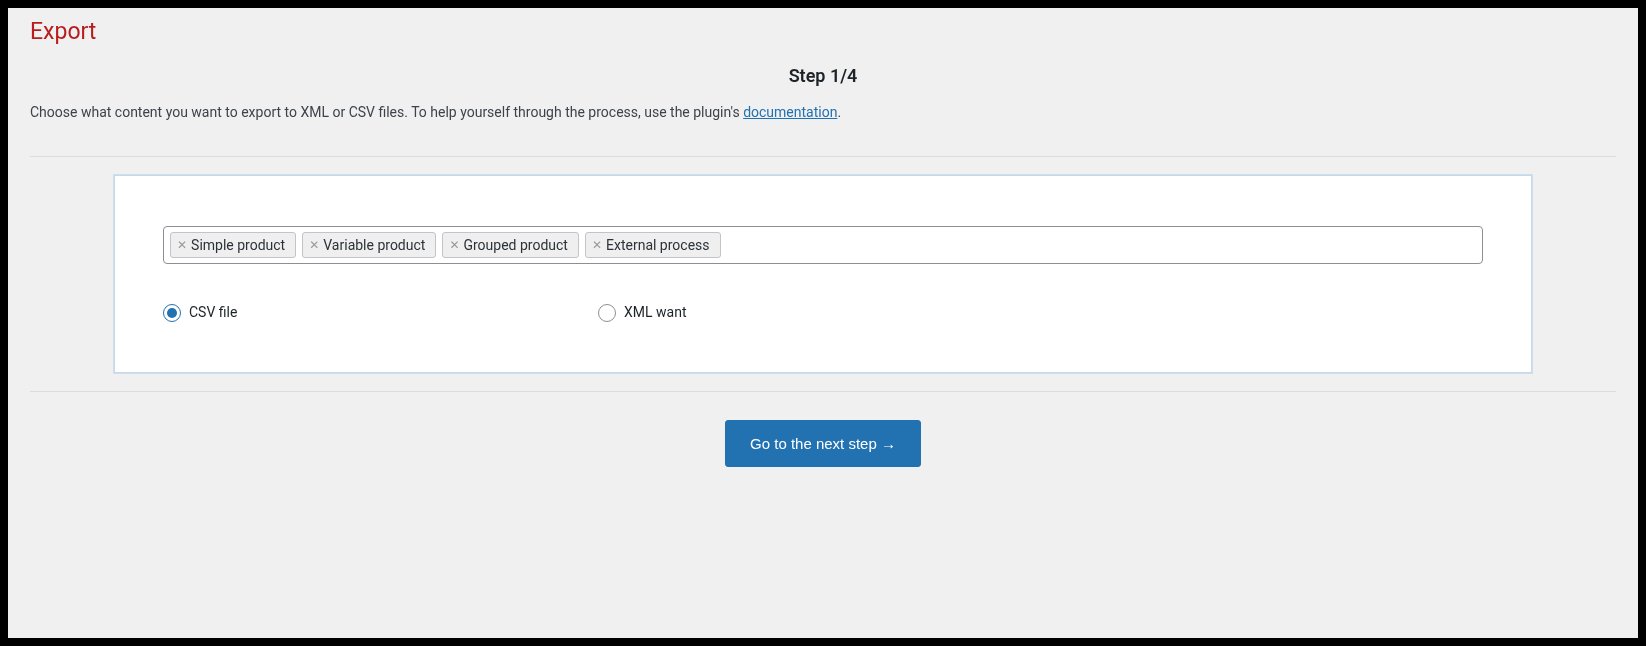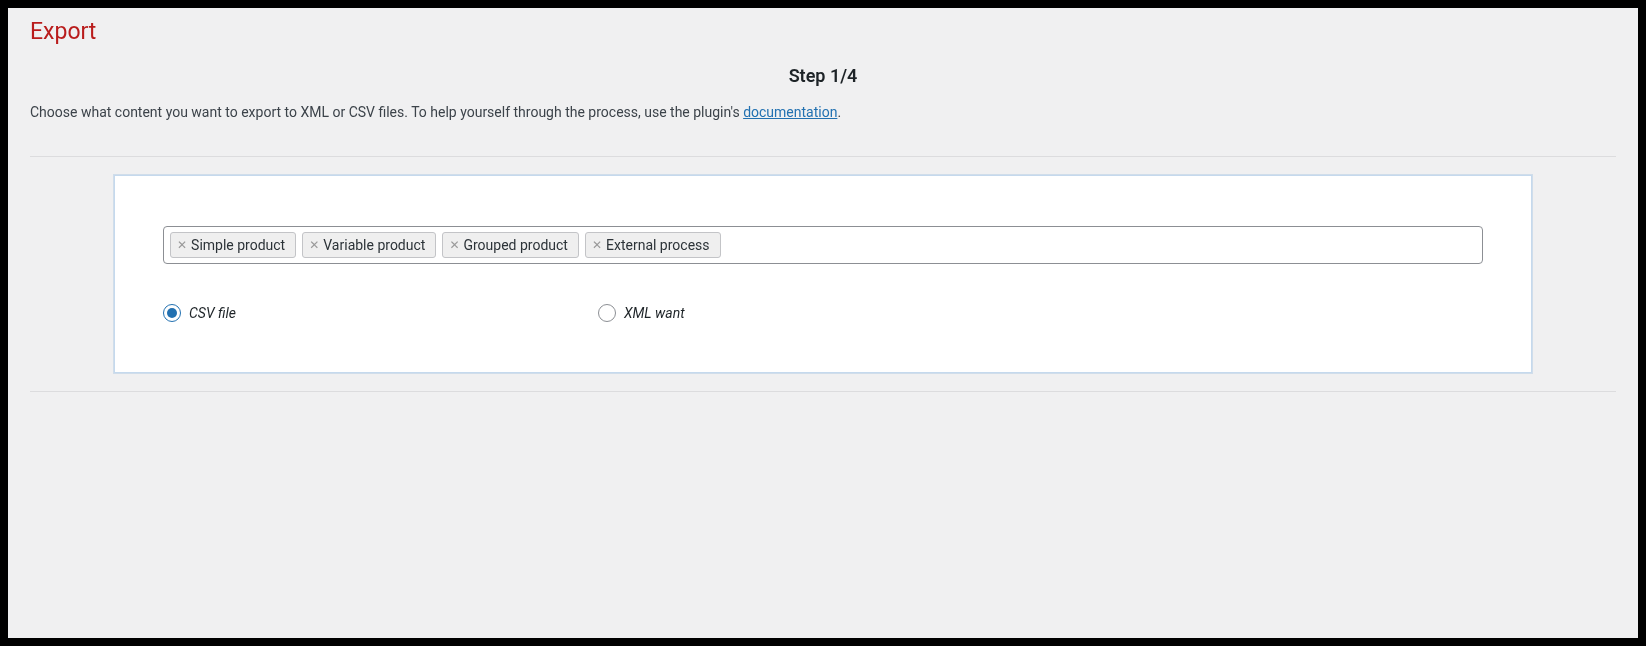--- a/index.html
+++ b/index.html
@@ -89,25 +89,24 @@
       font-weight: 600;
       color: #1d2327;
     }
     .radio-group {
       display: flex;
       align-items: center;
       flex: 1;
     }
     .radio-option {
       display: flex;
-      align-items: center;
+      align-items: flex-start;
       gap: 8px;
       font-size: 14px;
       color: #1d2327;
-      font-style: italic;
     }
     .radio-option:first-child {
       width: 435px;
     }
     .radio {
       width: 18px;
       height: 18px;
       border: 1px solid #8c8f94;
       border-radius: 50%;
       display: inline-flex;
@@ -184,13 +183,16 @@
         <label class="radio-option">
           <span class="radio"></span>
           <span>XML want</span>
         </label>
       </div>
     </div>
   </div>
 
   <hr class="divider2">
 
+  <div class="button-row">
+    <button class="primary-btn">Go to the next step →</button>
+  </div>
 </div>
 
 </body></html>

